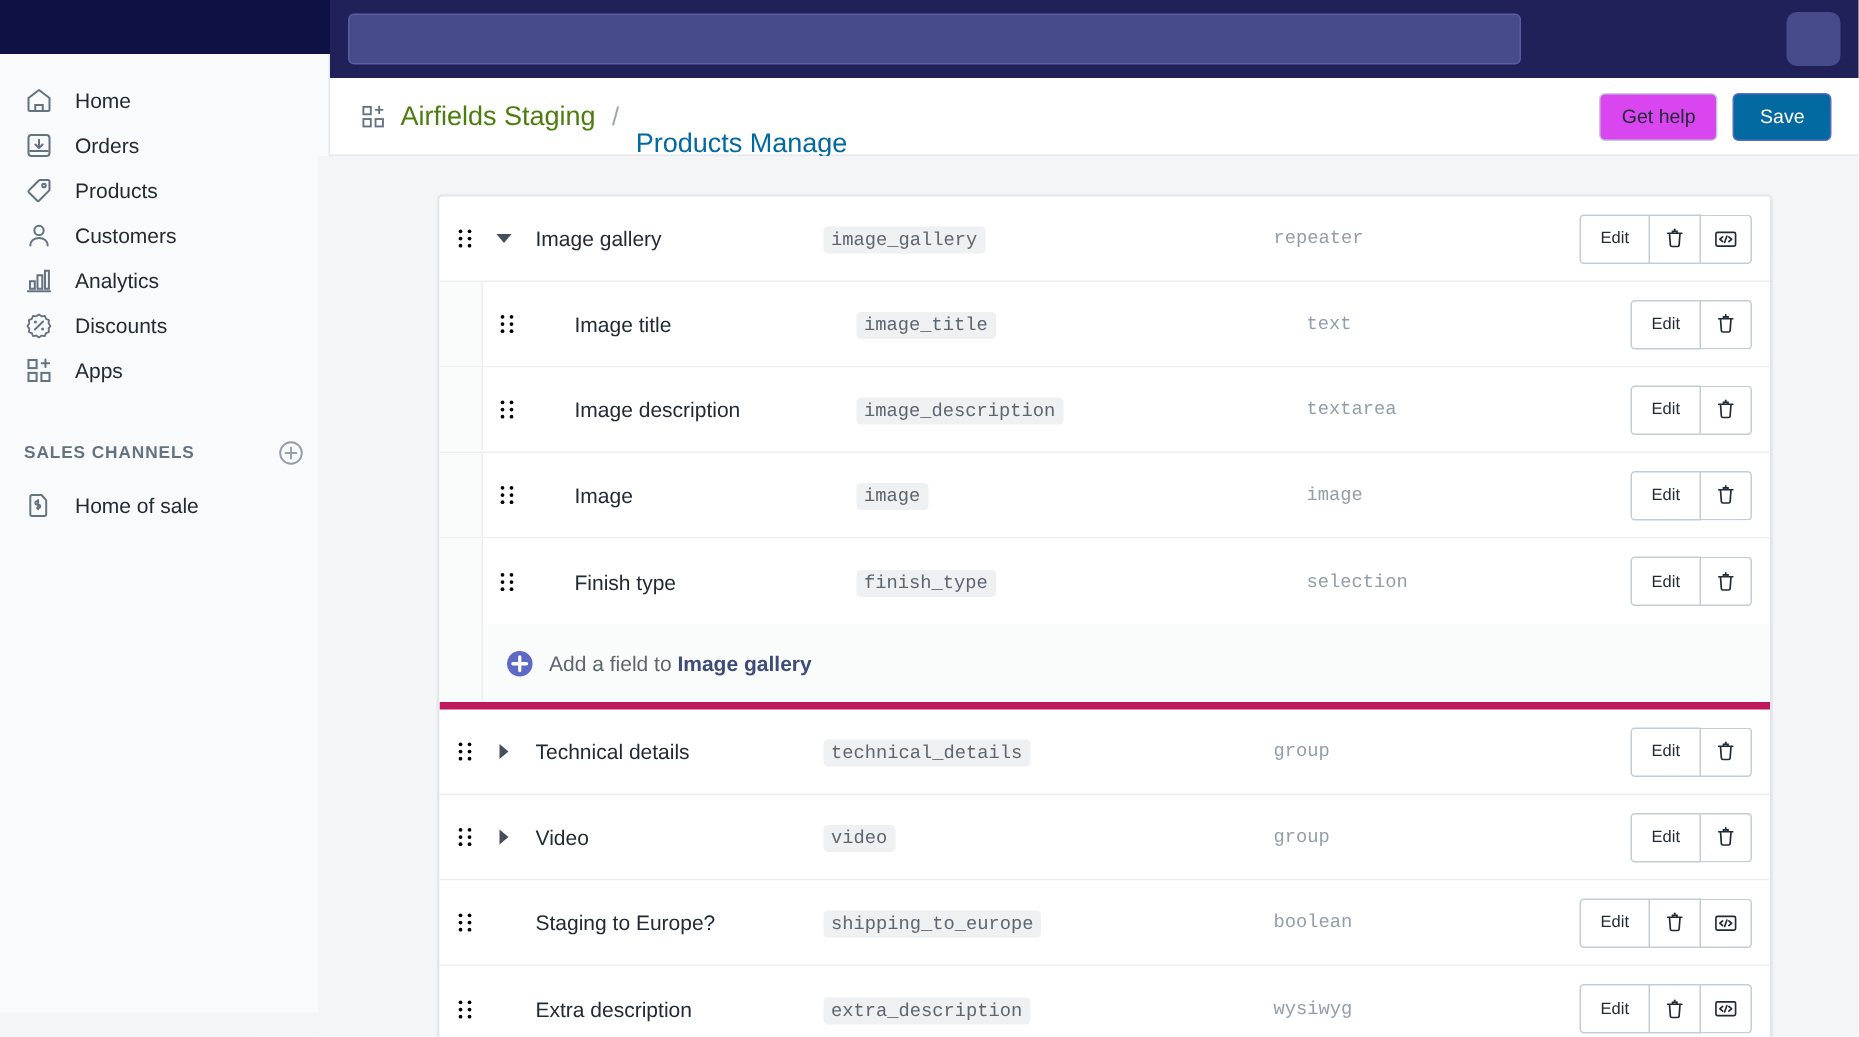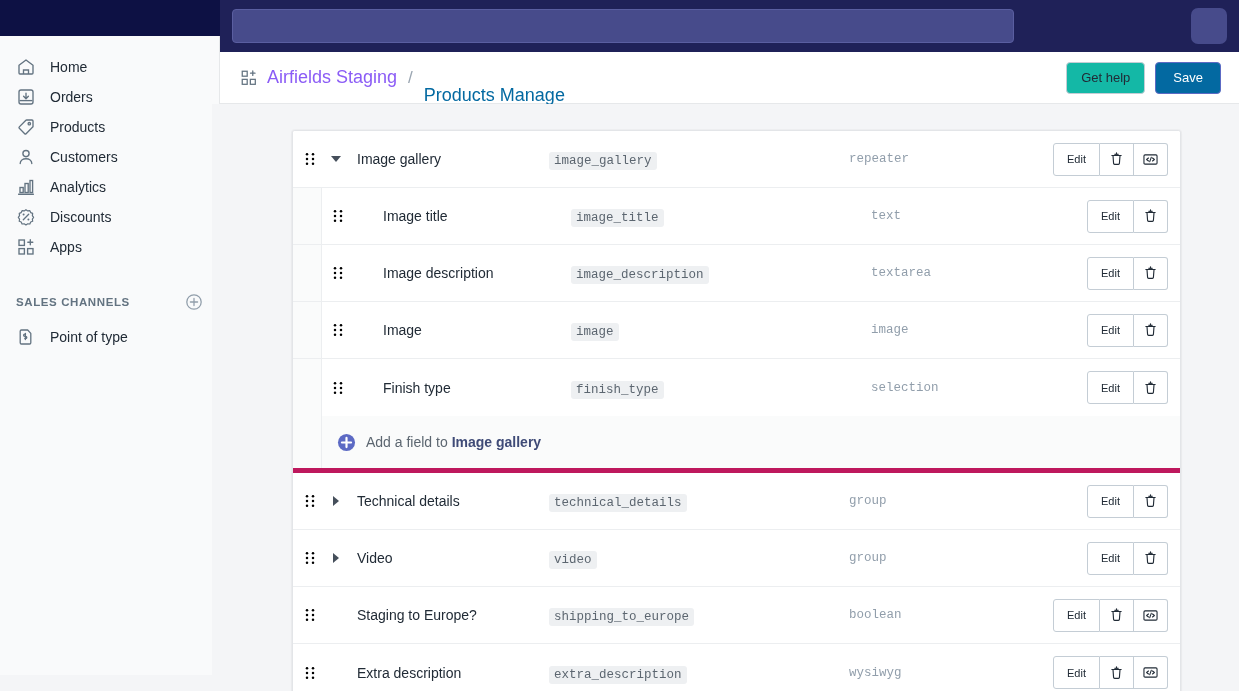--- a/index.html
+++ b/index.html
@@ -61,27 +61,27 @@
   .page-header {
     position: absolute; top: 52px; left: 220px;
     width: 1019px; height: 52px;
     background: #ffffff;
     border-bottom: 1px solid #e6e8ea;
     display: flex; align-items: center;
     padding: 0 18px 0 20px;
   }
   .breadcrumb { display: flex; align-items: center; gap: 9px; flex: 1; }
   .bc-icon { width: 18px; height: 18px; color: #637381; }
-  .bc-root { font-size: 18px; color: #8b5cf6; cursor: pointer; }
+  .bc-root { font-size: 18px; color: #4d7c0f; cursor: pointer; }
   .bc-sep { font-size: 17px; color: #9aa5b1; margin: 0 2px; }
   .bc-current { font-size: 18px; color: #0369a1; margin-top: 35px; }
   .hdr-actions { display: flex; align-items: center; gap: 10px; }
   .btn-secondary {
     height: 32px; padding: 0 14px;
-    background: #14b8a6; border: 1px solid #c4cdd5; border-radius: 4px;
+    background: #d946ef; border: 1px solid #c4cdd5; border-radius: 4px;
     font-size: 13px; color: #212b36; cursor: pointer;
     font-family: "Liberation Sans", sans-serif;
   }
   .btn-primary {
     height: 32px; padding: 0 17px;
     background: #0369a1; border: 1px solid #5c6ac4; border-radius: 4px;
     font-size: 13px; color: #ffffff; cursor: pointer;
     font-family: "Liberation Sans", sans-serif;
   }
 
@@ -271,21 +271,21 @@
     </span>
   </div>
   <div class="channel-list" id="channel-items">
       <div class="nav-item">
         <span class="nav-icon">
           <svg viewBox="0 0 20 20" fill="none" stroke="currentColor" stroke-width="1.3">
             <path d="M5.4 3h6.3l3.1 3.4v9.4a1.2 1.2 0 0 1-1.2 1.2H5.4a1.2 1.2 0 0 1-1.2-1.2V4.2A1.2 1.2 0 0 1 5.4 3Z" stroke-linejoin="round"></path>
             <path d="M9.5 7.2h-.8a1.1 1.1 0 0 0 0 2.2h1a1.1 1.1 0 0 1 0 2.2h-1M9.4 6.3v6.2" stroke-linecap="round"></path>
           </svg>
         </span>
-        <span class="nav-label">Point of type</span>
+        <span class="nav-label">Home of sale</span>
       </div>
     </div>
 </div>
 
 <div class="page-header">
   <div class="breadcrumb">
     <span class="bc-icon">
       <svg viewBox="0 0 20 20" fill="none" stroke="currentColor" stroke-width="1.4">
         <rect x="2.5" y="2.5" width="5.5" height="5.5"></rect>
         <rect x="2.5" y="11.5" width="5.5" height="5.5"></rect>

